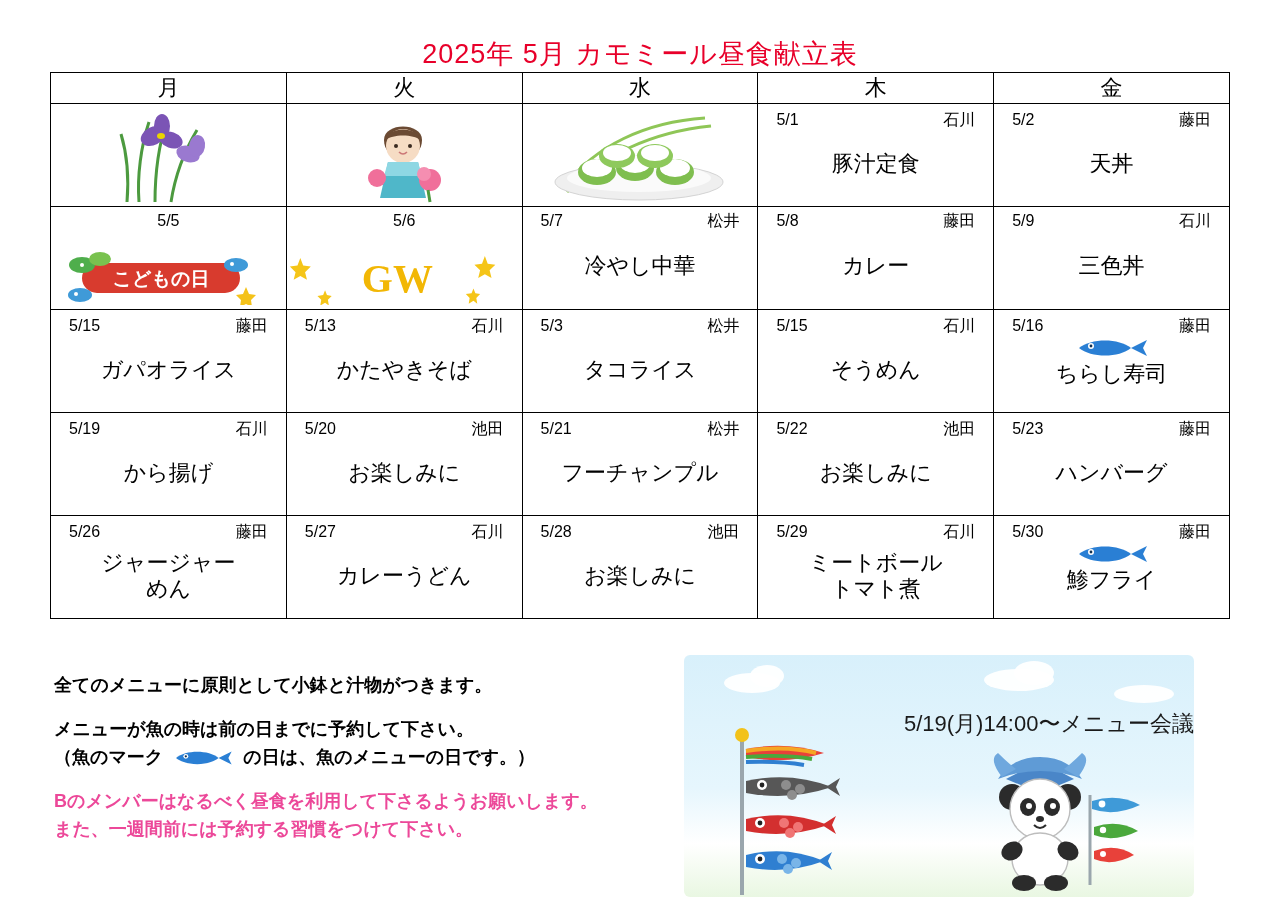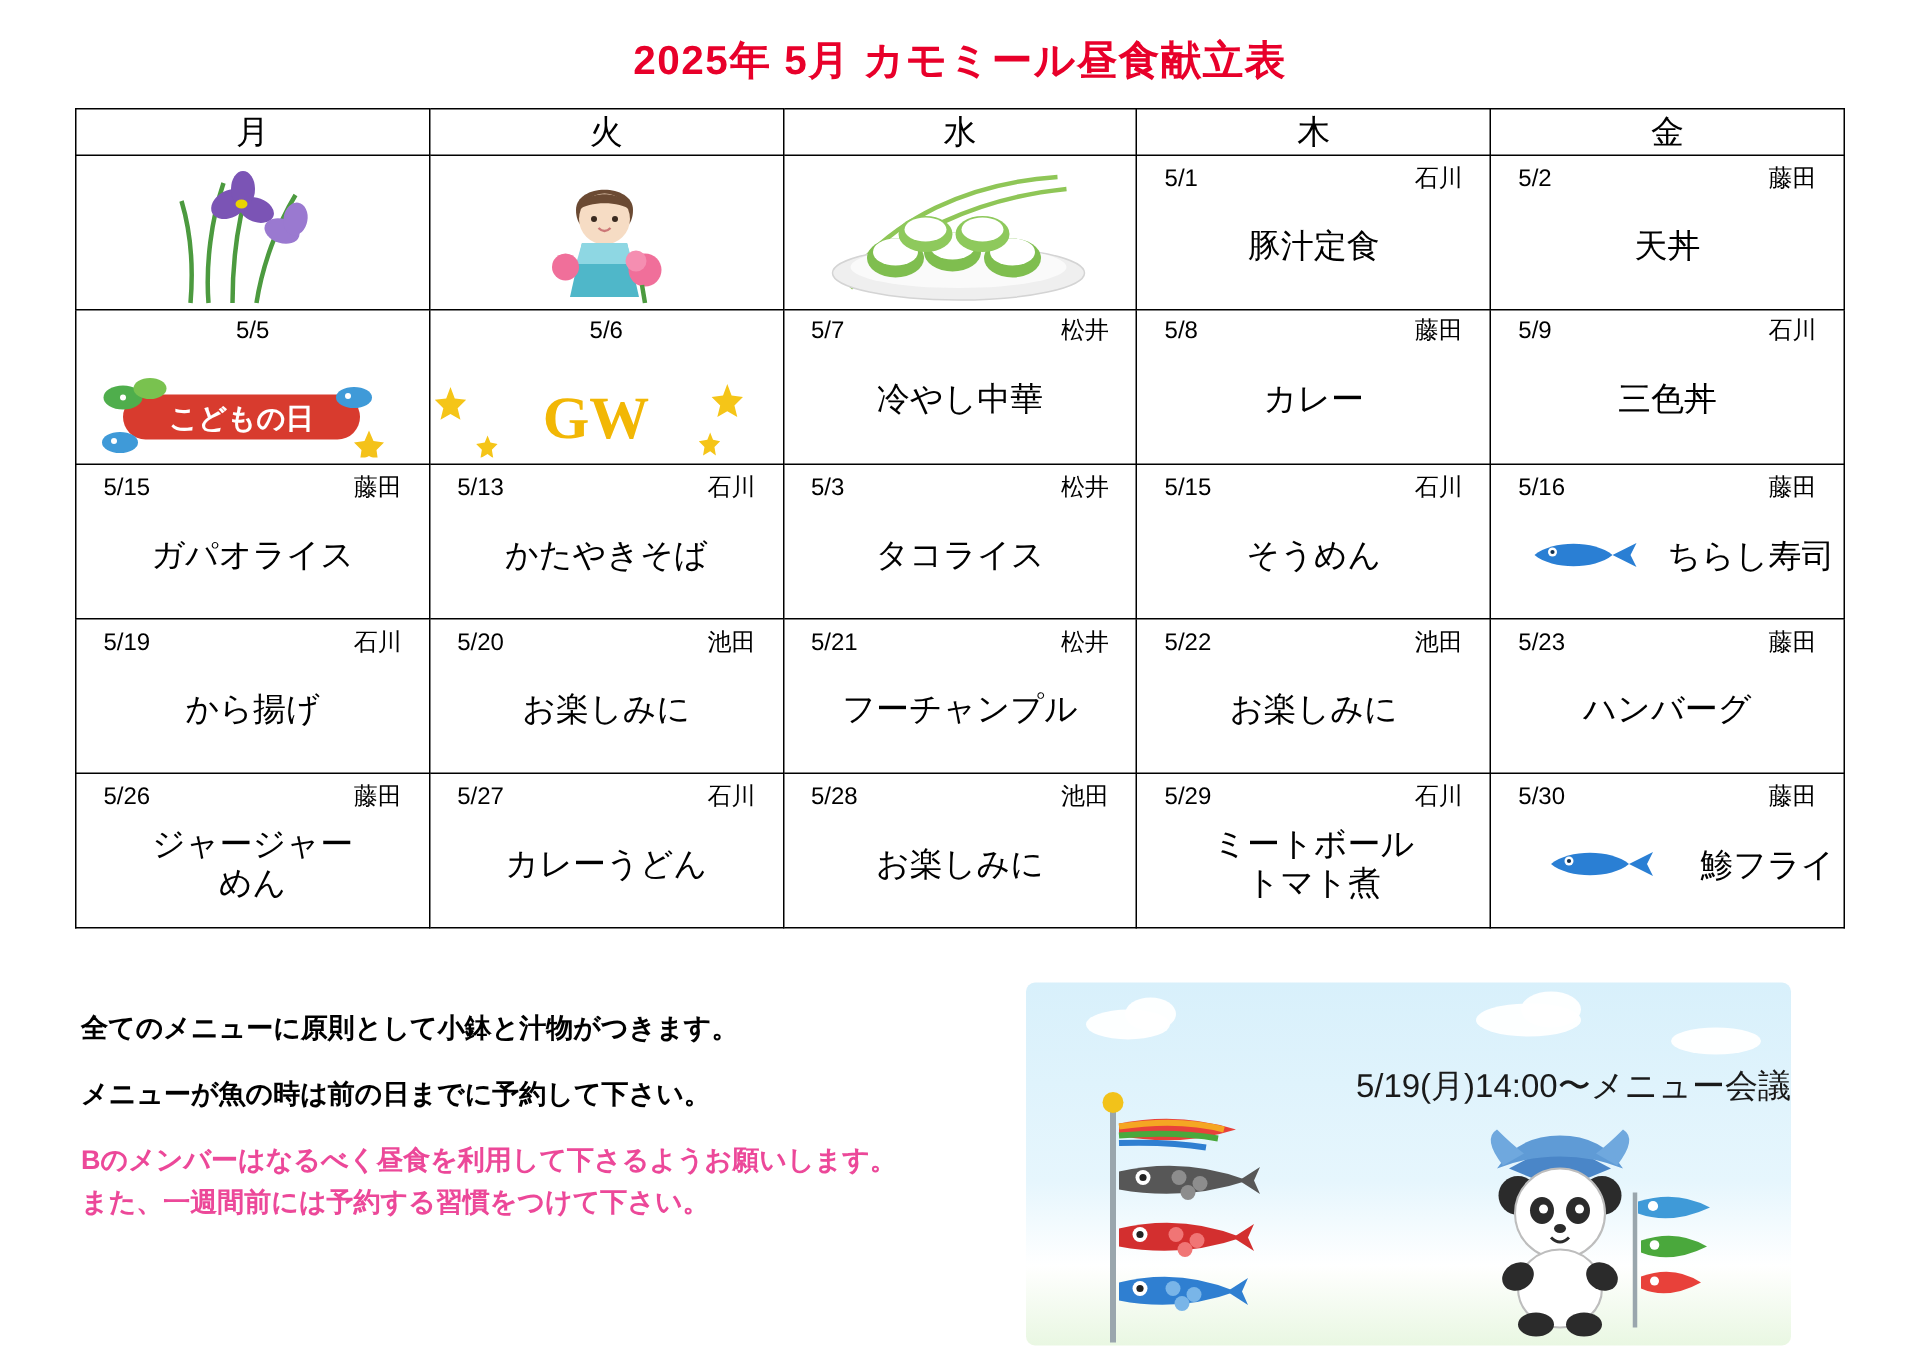--- a/index.html
+++ b/index.html
@@ -7,24 +7,24 @@
     width:1280px;height:904px;
     background:#ffffff;
     font-family:"Liberation Sans","DejaVu Sans",sans-serif;
     color:#000;
     position:relative;
     overflow:hidden;
   }
   #title{
     text-align:center;
     color:#e8002a;
-    font-weight:bold;
+    font-weight:normal;
     font-size:27px;
     letter-spacing:1px;
-    padding-top:22px;
+    padding-top:36px;
     height:34px;
   }
   #calendar{
     position:absolute;
     left:50px;top:72px;
     width:1180px;
     border-collapse:collapse;
     table-layout:fixed;
   }
   #calendar td,#calendar th{
@@ -63,20 +63,21 @@
     display:flex;
     align-items:center;
     justify-content:center;
     font-size:22px;
     text-align:center;
     line-height:1.15;
     padding:0 6px 8px 6px;
     white-space:pre-line;
   }
   .menu.with-fish{
+    flex-direction:column;
     justify-content:flex-start;
     padding-top:2px;
     text-align:center;
   }
   .fish{
     display:block;
     margin:0 auto 2px auto;
   }
   .row1 .cell{height:102px;}
   
@@ -454,20 +455,30 @@
         </div>
       </td>
     </tr>
   </tbody>
 </table>
 
 <div id="notes">
   <div class="blk">全てのメニューに原則として小鉢と汁物がつきます。</div>
   <div class="blk">
     <div>メニューが魚の時は前の日までに予約して下さい。</div>
+    <div>
+      <span>（魚のマーク</span>
+      <svg class="inline-fish" width="62" height="18" viewBox="0 0 74 22">
+        <path d="M4 11 C16 1 44 1 56 11 C44 21 16 21 4 11Z" fill="#2a7fd4"></path>
+        <path d="M56 11 L72 3 L68 11 L72 19Z" fill="#2a7fd4"></path>
+        <circle cx="16" cy="9" r="3" fill="#ffffff"></circle>
+        <circle cx="16" cy="9" r="1.4" fill="#11304f"></circle>
+      </svg>
+      <span>の日は、魚のメニューの日です。）</span>
+    </div>
   </div>
   <div class="blk red">
     <div>Bのメンバーはなるべく昼食を利用して下さるようお願いします。</div>
     <div>また、一週間前には予約する習慣をつけて下さい。</div>
   </div>
 </div>
 
 <div id="poster">
   <div class="cloud" style="left:40px;top:18px;width:56px;height:20px;"></div>
   <div class="cloud" style="left:66px;top:10px;width:34px;height:22px;"></div>

